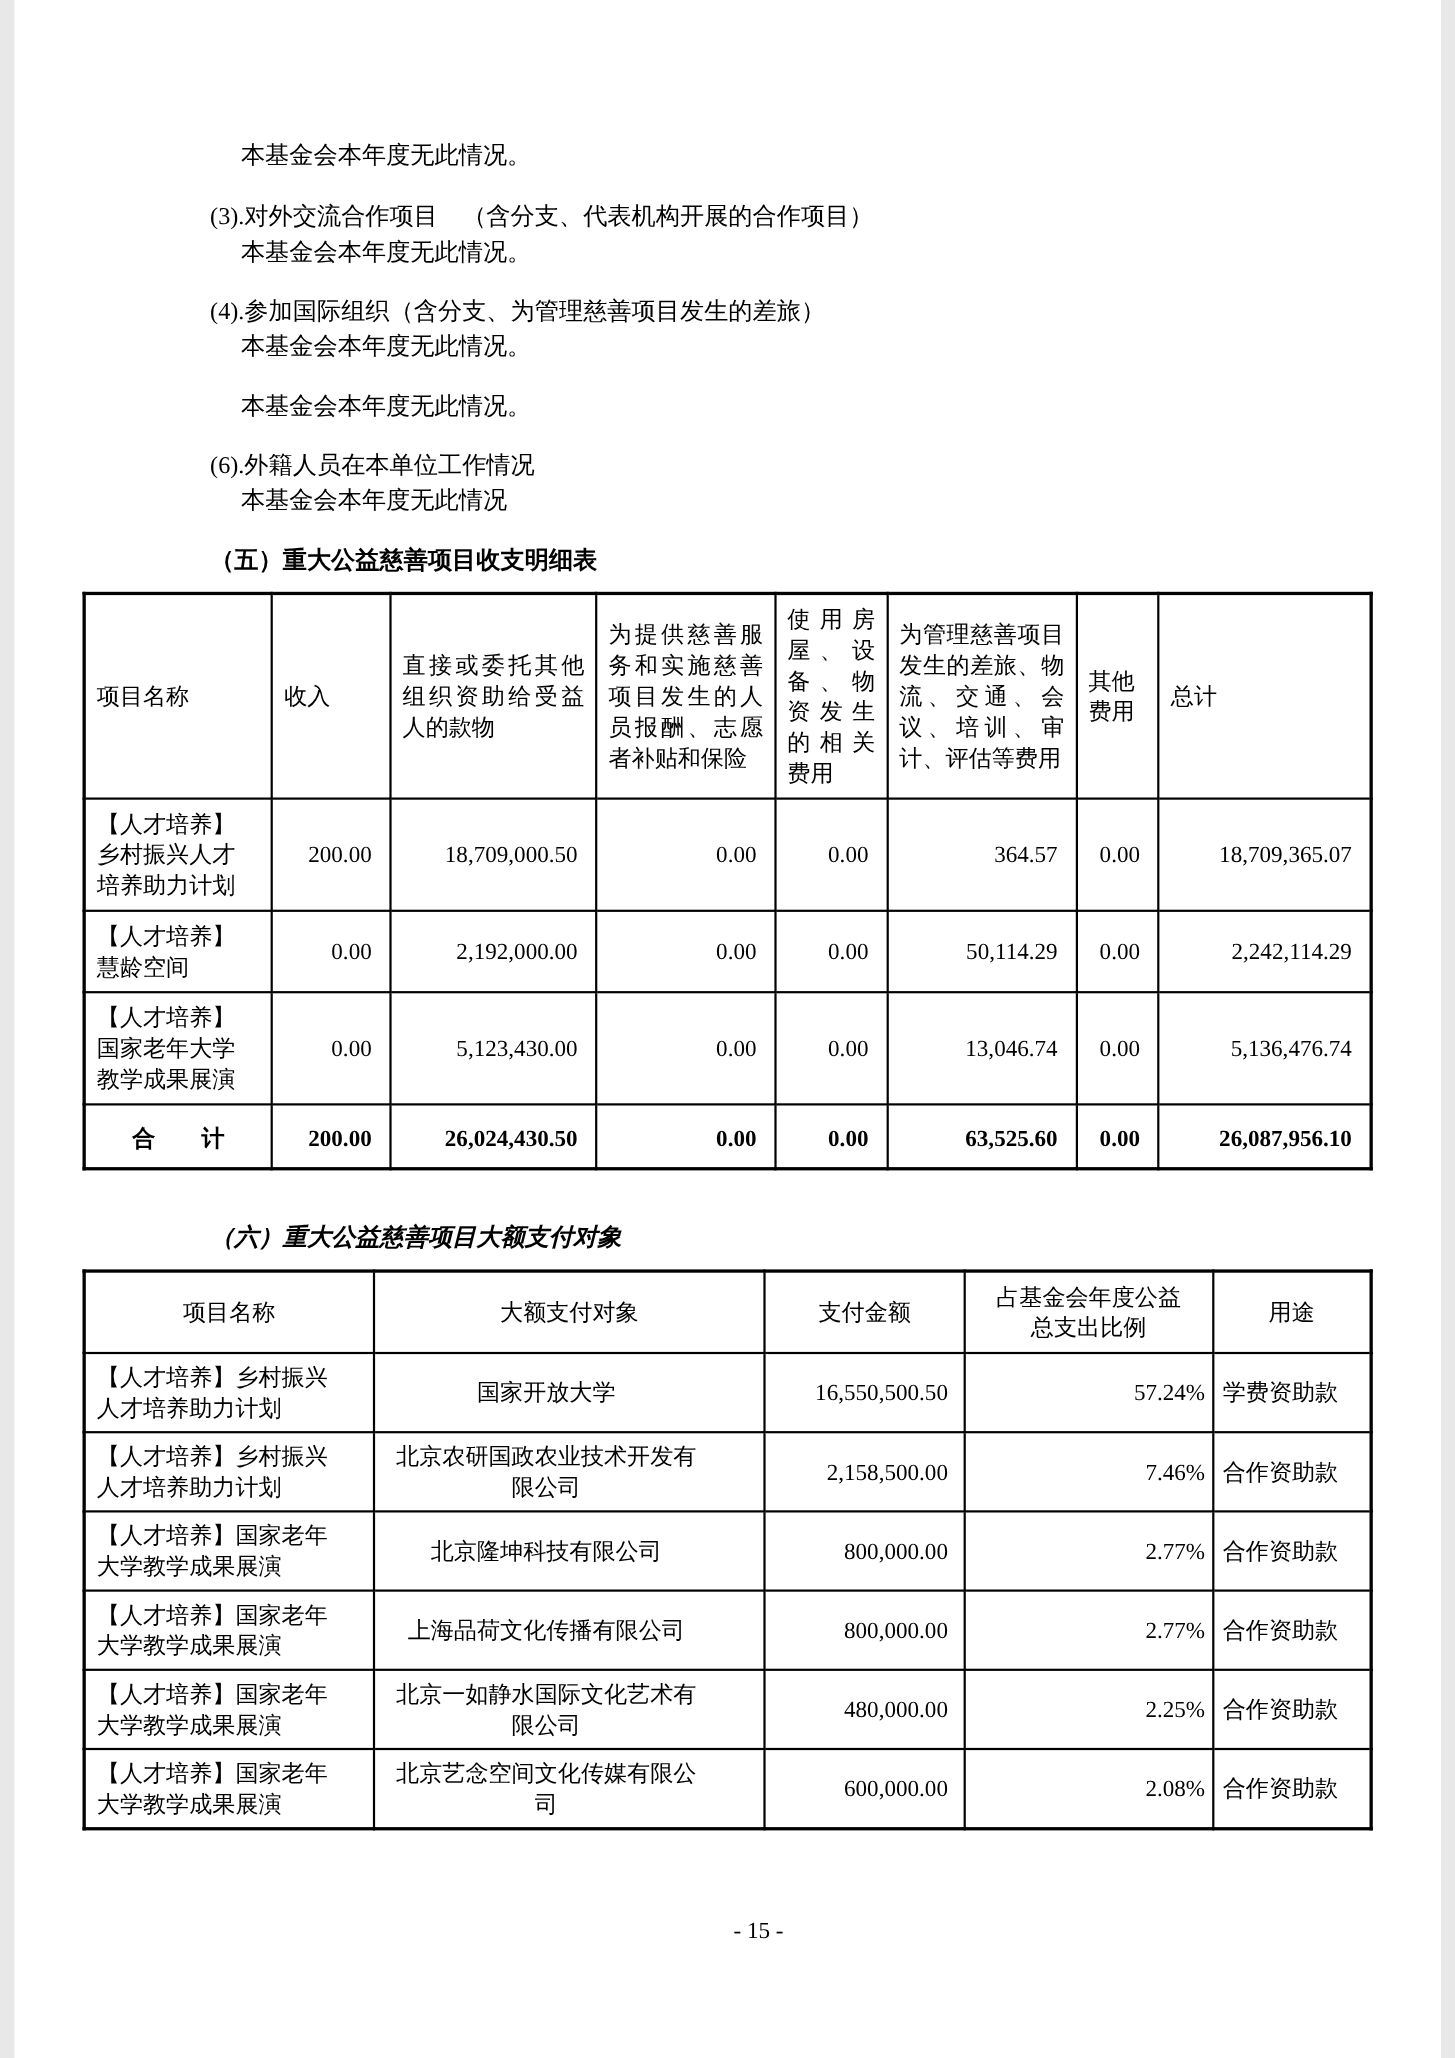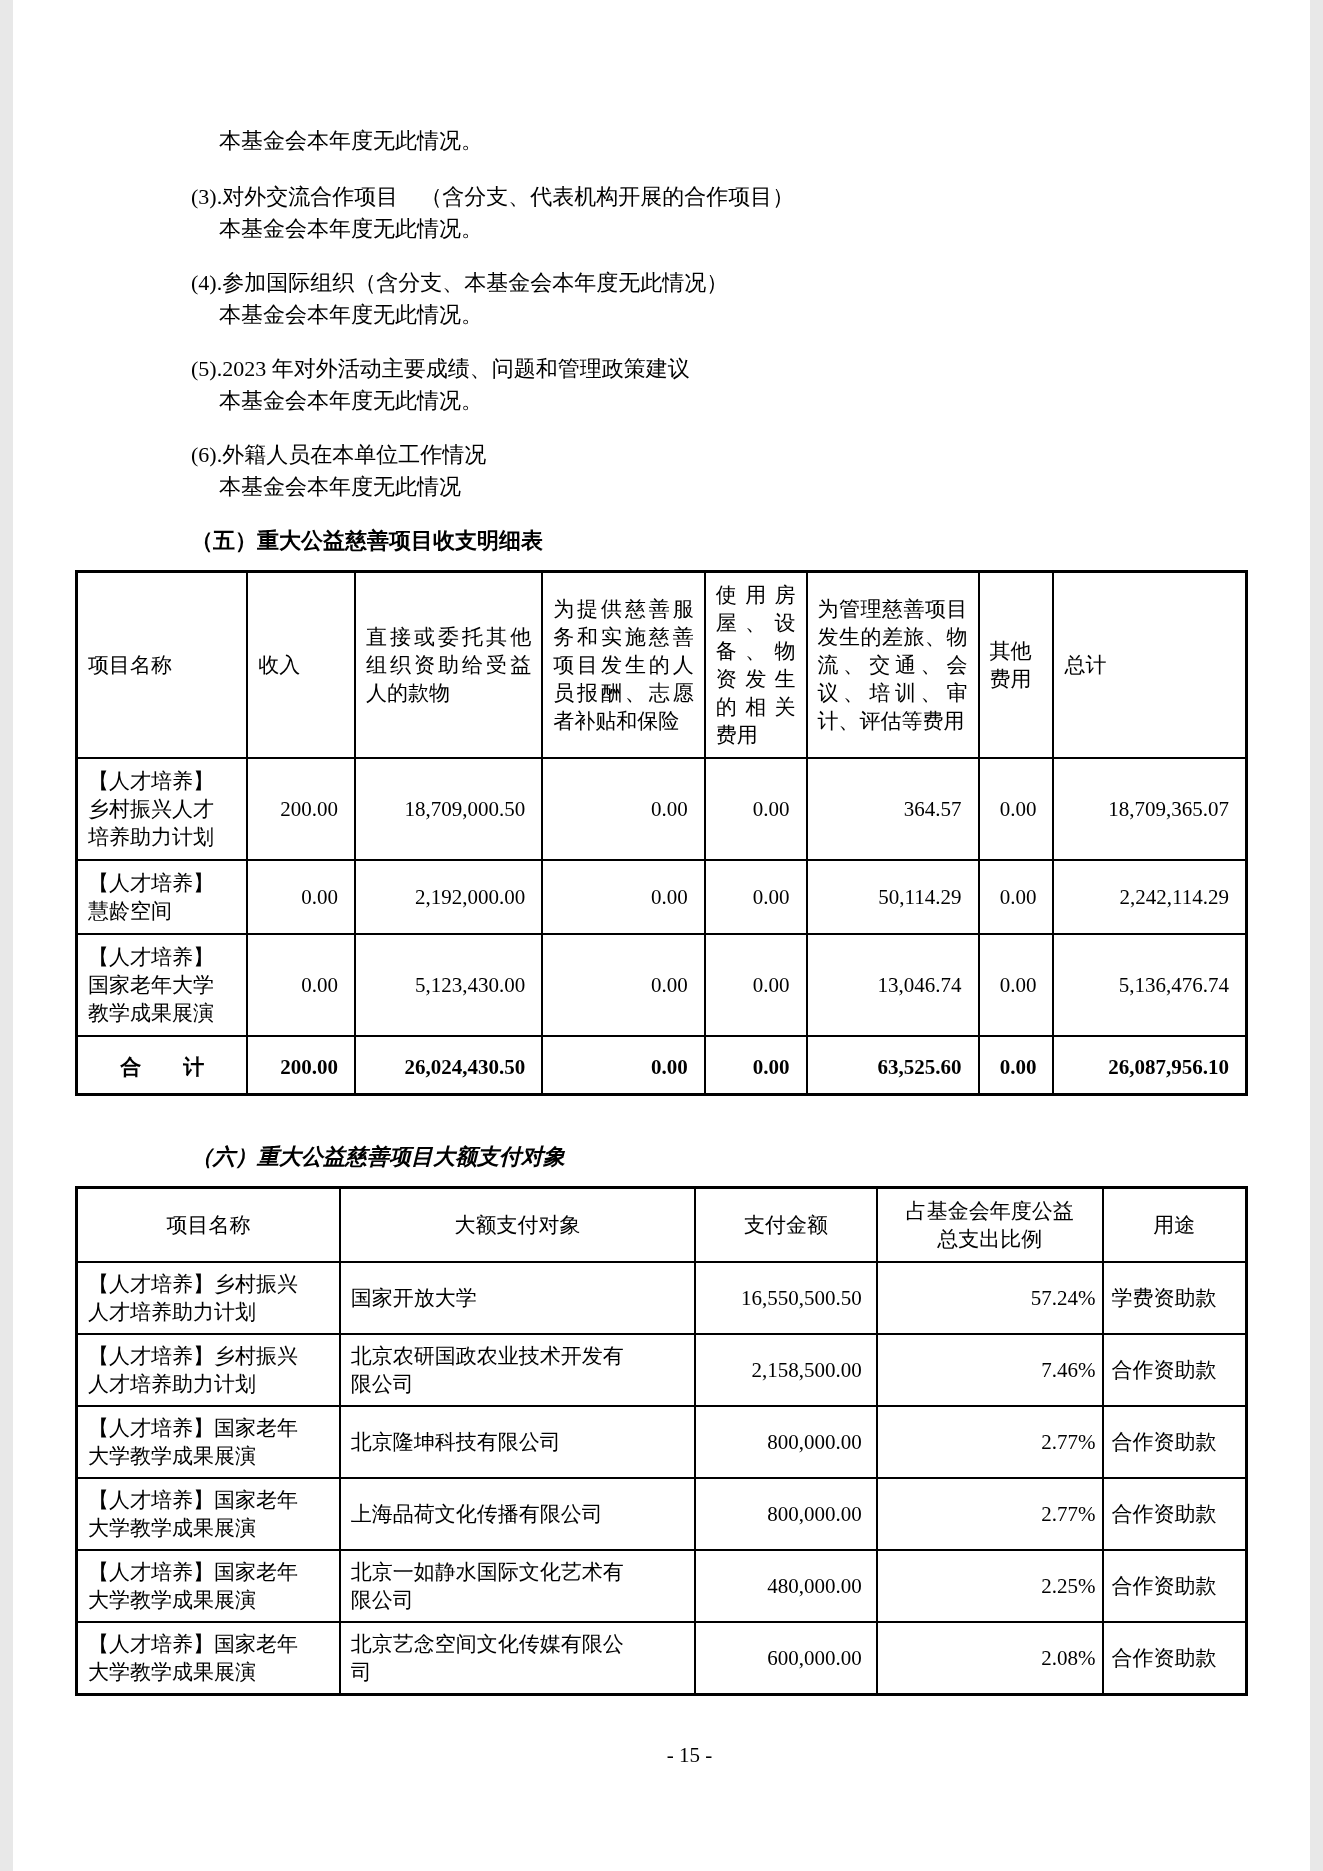--- a/index.html
+++ b/index.html
@@ -53,45 +53,44 @@
   .t1 th.h-just { text-align:justify; }
   .t1 td.c-name { text-align:left; padding:8px 22px 8px 10px; }
   .t1 td.c-num  { text-align:right; padding:8px 16px 8px 4px; }
   .t1 tr.total-row td { font-weight:bold; padding-top:16px; padding-bottom:12px; }
   .t1 td.c-total-label { text-align:center; padding:12px 4px; }
   
   .t2 { margin-top:16px; }
   .t2 th { text-align:center; padding:8px 6px; }
   .t2 .narrow { display:inline-block; max-width:180px; }
   .t2 td.c-proj  { text-align:left;  padding:7px 34px 7px 10px; }
-  .t2 td.c-payee { text-align:left;  padding:7px 52px 7px 10px;margin-top:44px; }
+  .t2 td.c-payee { text-align:center;  padding:7px 52px 7px 10px;margin-top:44px; }
   .t2 td.c-amt   { text-align:right; padding:7px 14px 7px 4px; }
   .t2 td.c-pct   { text-align:right; padding:7px 6px 7px 4px; }
   .t2 td.c-use   { text-align:left;  padding:7px 4px 7px 8px; }
 
   .footer {
     position:absolute; top:1742px; left:0; width:100%;
     text-align:center; font-size:21px; line-height:26px;margin-left:28px;
   }
 </style>
 </head>
 <body>
 
 <div class="page">
   <div class="content">
 
     <div class="lead">本基金会本年度无此情况。</div>
 
     <div class="item"><span>(3).</span><span>对外交流合作项目　（含分支、代表机构开展的合作项目）</span></div>
     <div class="note">本基金会本年度无此情况。</div>
 
-    <div class="item"><span>(4).</span><span>参加国际组织（含分支、本基金会本年度无此情况）</span></div>
+    <div class="item"><span>(4).</span><span>参加国际组织（含分支、为管理慈善项目发生的差旅）</span></div>
     <div class="note">本基金会本年度无此情况。</div>
 
-    <div class="item"><span>(5).</span><span>2023 年对外活动主要成绩、问题和管理政策建议</span></div>
     <div class="note">本基金会本年度无此情况。</div>
 
     <div class="item"><span>(6).</span><span>外籍人员在本单位工作情况</span></div>
     <div class="note">本基金会本年度无此情况</div>
 
     <div class="sec-heading">（五）重大公益慈善项目收支明细表</div>
 
     <table class="rpt t1">
       <colgroup>
         <col style="width:14.6%">

